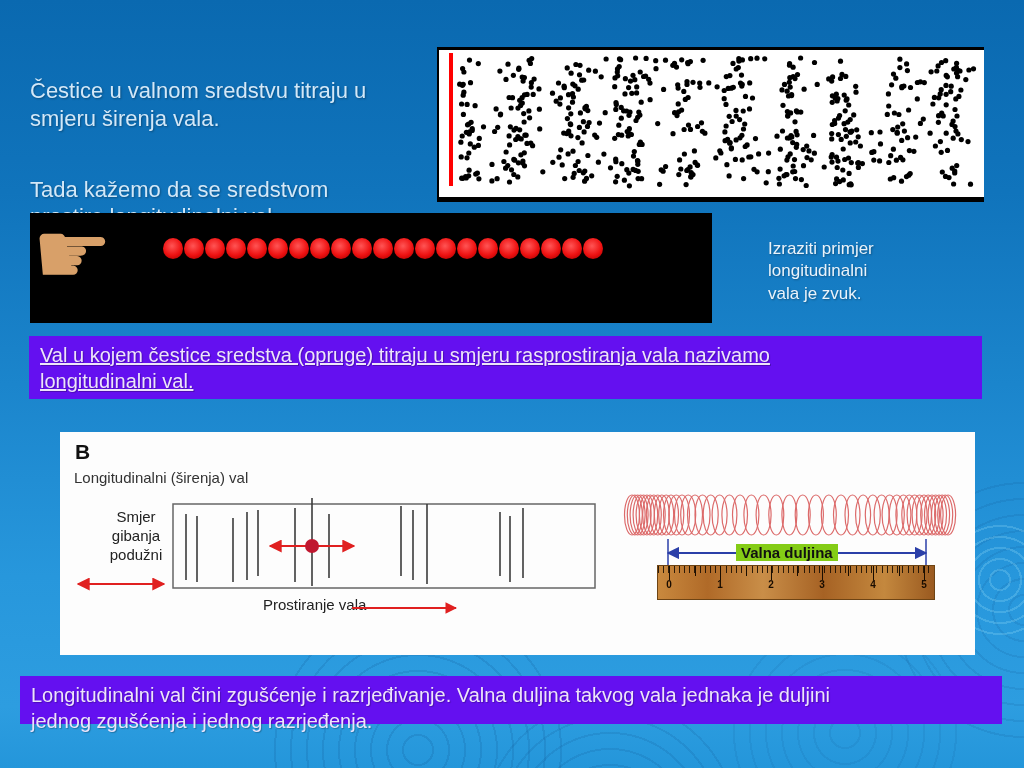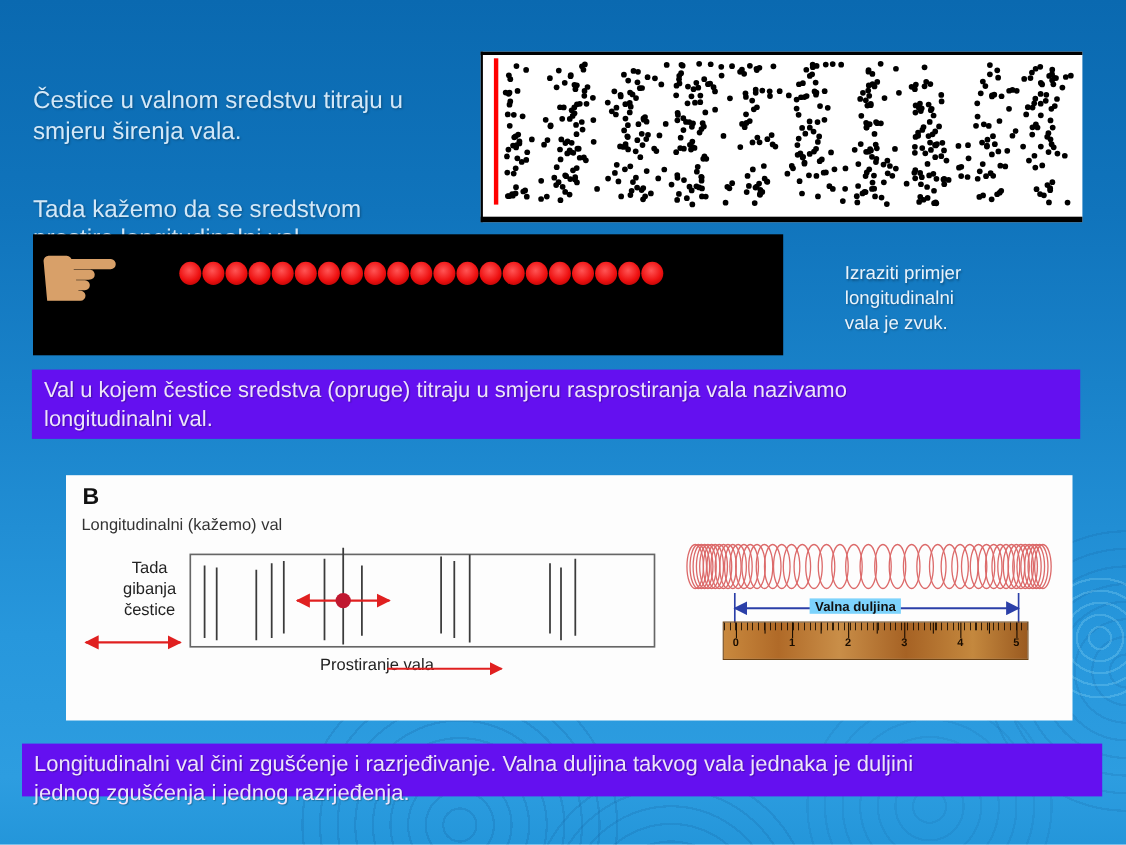--- a/index.html
+++ b/index.html
@@ -29,31 +29,31 @@
   .hand{position:absolute;left:2px;top:-14px;font-size:90px;color:#D8A069;line-height:110px;
     text-shadow:2px 2px 3px rgba(0,0,0,.6);}
   .balls{position:absolute;left:133px;top:25px;display:flex;gap:1px;}
   .ball{width:20px;height:21px;border-radius:50%;}
   
   .note{position:absolute;left:768px;top:238px;width:180px;color:#EAF3FB;font-size:17px;
     line-height:1.32;text-shadow:1px 1px 2px rgba(0,0,0,.3);white-space:pre-line;}
   
   .banner{position:absolute;background:#6410F0;color:#EDE4FA;font-size:20px;line-height:1.32;
     padding:6px 11px;box-sizing:border-box;white-space:pre-line;text-shadow:1px 1px 1px rgba(0,0,0,.25);}
-  #banner1{left:29px;top:336px;width:953px;height:63px;}
+  #banner1{left:29px;top:336px;width:953px;height:63px;text-decoration:underline;}
   #banner2{left:20px;top:676px;width:982px;height:48px;}
   
   .panel{position:absolute;left:60px;top:432px;width:915px;height:223px;background:#FDFDFD;}
   .panel .b{position:absolute;left:15px;top:8px;font-size:21px;font-weight:bold;color:#111;}
   .panel .sub{position:absolute;left:14px;top:37px;font-size:15px;color:#333;}
   .panel .leftlab{position:absolute;left:36px;top:76px;width:80px;font-size:15px;color:#222;
     text-align:center;line-height:1.25;}
-  .panel .botlab{position:absolute;left:203px;top:164px;font-size:15px;color:#222;margin-left:28px;}
+  .panel .botlab{position:absolute;left:203px;top:164px;font-size:15px;color:#222;}
   .panel svg.diag{position:absolute;left:0;top:0;width:915px;height:223px;}
-  .vlabel{position:absolute;left:676px;top:112px;background:#7dd3fc;padding:0 5px;font-size:12px;
+  .vlabel{position:absolute;left:676px;top:112px;background:#84cc16;padding:0 5px;font-size:15px;
     font-weight:bold;color:#111;}
   
   .ruler{position:absolute;left:597px;top:133px;width:278px;height:35px;box-sizing:border-box;
     background:linear-gradient(90deg,#C9893E,#B06A28 18%,#C98E48 38%,#A66224 60%,#C4883E 82%,#9A5A20);
     border:1px solid #6E4414;}
   .ruler .mm{position:absolute;left:0;top:0;width:100%;height:7px;
     background:repeating-linear-gradient(90deg,rgba(20,10,0,.85) 0 1px,transparent 1px 5.2px);}
   .ruler .cm{position:absolute;top:0;width:1px;height:14px;background:#1A0D00;}
   .ruler .cm.half{height:10px;}
   .ruler .rn{position:absolute;top:13px;font-size:10px;font-weight:bold;color:#1A0D00;transform:translateX(-50%);}
@@ -733,22 +733,22 @@
 
   <div class="note">Izraziti primjer
 longitudinalni
 vala je zvuk.</div>
 
   <div class="banner" id="banner1">Val u kojem čestice sredstva (opruge) titraju u smjeru rasprostiranja vala nazivamo
 longitudinalni val.</div>
 
   <div class="panel">
     <div class="b">B</div>
-    <div class="sub">Longitudinalni (kažemo) val</div>
-    <div class="leftlab">Tada gibanja čestice</div>
+    <div class="sub">Longitudinalni (širenja) val</div>
+    <div class="leftlab">Smjer gibanja podužni</div>
     <div class="botlab">Prostiranje vala</div>
 
     <svg class="diag">
       <defs>
         <marker id="mr" viewBox="0 0 10 10" refX="9" refY="5" markerWidth="6.5" markerHeight="6.5" orient="auto-start-reverse">
           <path d="M0,0 L10,5 L0,10 z" fill="#E02020"></path>
         </marker>
         <marker id="mb" viewBox="0 0 10 10" refX="9" refY="5" markerWidth="7" markerHeight="7" orient="auto-start-reverse">
           <path d="M0,0 L10,5 L0,10 z" fill="#2B3FA8"></path>
         </marker>

